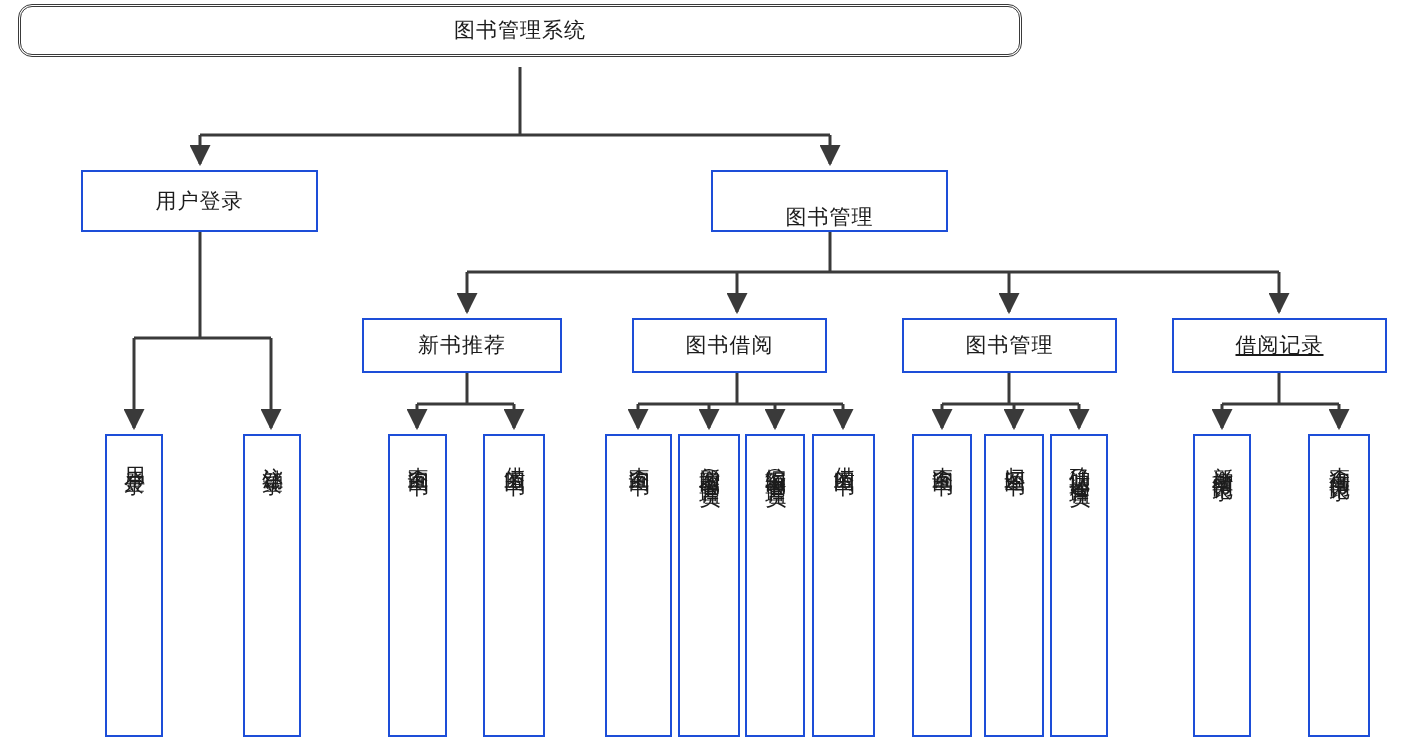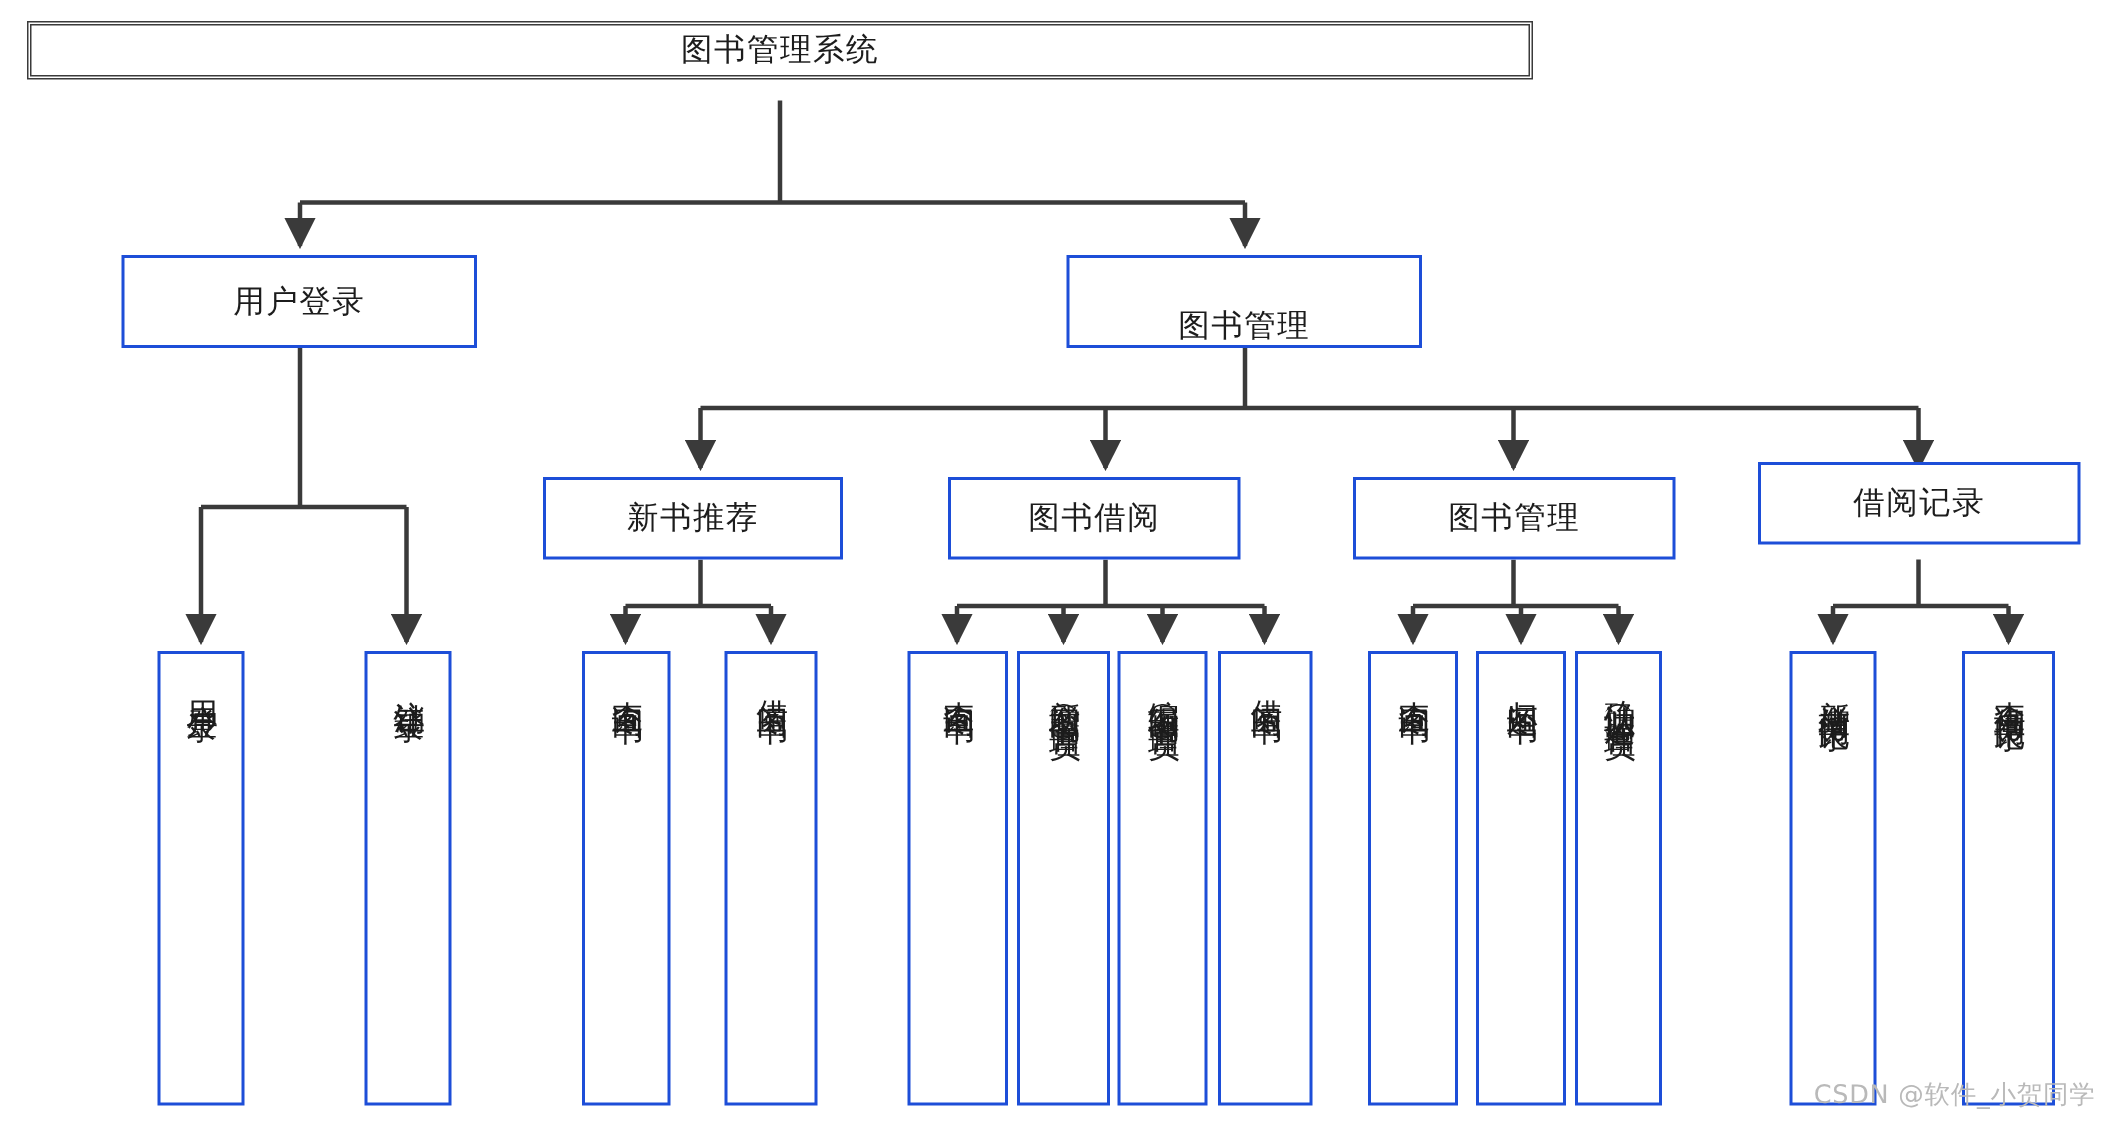--- a/index.html
+++ b/index.html
@@ -130,39 +130,39 @@
       <path d="M 1079 404 L 1079 428" marker-end="url(#arrow)"></path>
 
       <path d="M 1279 373 L 1279 404"></path>
       <path d="M 1222 404 L 1339 404"></path>
       <path d="M 1222 404 L 1222 428" marker-end="url(#arrow)"></path>
       <path d="M 1339 404 L 1339 428" marker-end="url(#arrow)"></path>
     </g>
   </svg>
 
   <div id="nodes">
-      <div class="node lvl1 root" style="left: 18px; top: 14px; width: 1004px; height: 39px;">
+      <div class="node lvl1 root" style="left: 18px; top: 4px; width: 1004px; height: 53px; border-radius: 14px;">
         <span class="label">图书管理系统</span>
       </div>
       <div class="node lvl2" style="left: 81px; top: 170px; width: 237px; height: 62px;">
         <span class="label">用户登录</span>
       </div>
       <div class="node lvl2" style="left: 711px; top: 170px; width: 237px; height: 62px; align-items: flex-end;">
         <span class="label">图书管理</span>
       </div>
       <div class="node lvl3" style="left: 362px; top: 318px; width: 200px; height: 55px;">
         <span class="label">新书推荐</span>
       </div>
       <div class="node lvl3" style="left: 632px; top: 318px; width: 195px; height: 55px;">
         <span class="label">图书借阅</span>
       </div>
       <div class="node lvl3" style="left: 902px; top: 318px; width: 215px; height: 55px;">
         <span class="label">图书管理</span>
       </div>
-      <div class="node lvl3" style="left: 1172px; top: 308px; width: 215px; height: 55px;">
+      <div class="node lvl3" style="left: 1172px; top: 318px; width: 215px; height: 55px; text-decoration: underline;">
         <span class="label">借阅记录</span>
       </div>
       <div class="node lvl4 leaf" style="left: 105px; top: 434px; width: 58px; height: 303px;">
         <span class="label">用户登录</span>
       </div>
       <div class="node lvl4 leaf" style="left: 243px; top: 434px; width: 58px; height: 303px;">
         <span class="label">注销登录</span>
       </div>
       <div class="node lvl4 leaf" style="left: 388px; top: 434px; width: 59px; height: 303px;">
         <span class="label">查询图书</span>
@@ -192,14 +192,13 @@
         <span class="label">确认归还（管理员）</span>
       </div>
       <div class="node lvl4 leaf" style="left: 1193px; top: 434px; width: 58px; height: 303px;">
         <span class="label">新增借阅记录</span>
       </div>
       <div class="node lvl4 leaf" style="left: 1308px; top: 434px; width: 62px; height: 303px;">
         <span class="label">查询借阅记录</span>
       </div>
     </div>
 
-  <div id="watermark">CSDN @软件_小贺同学</div>
 </div>
 
 </body></html>

